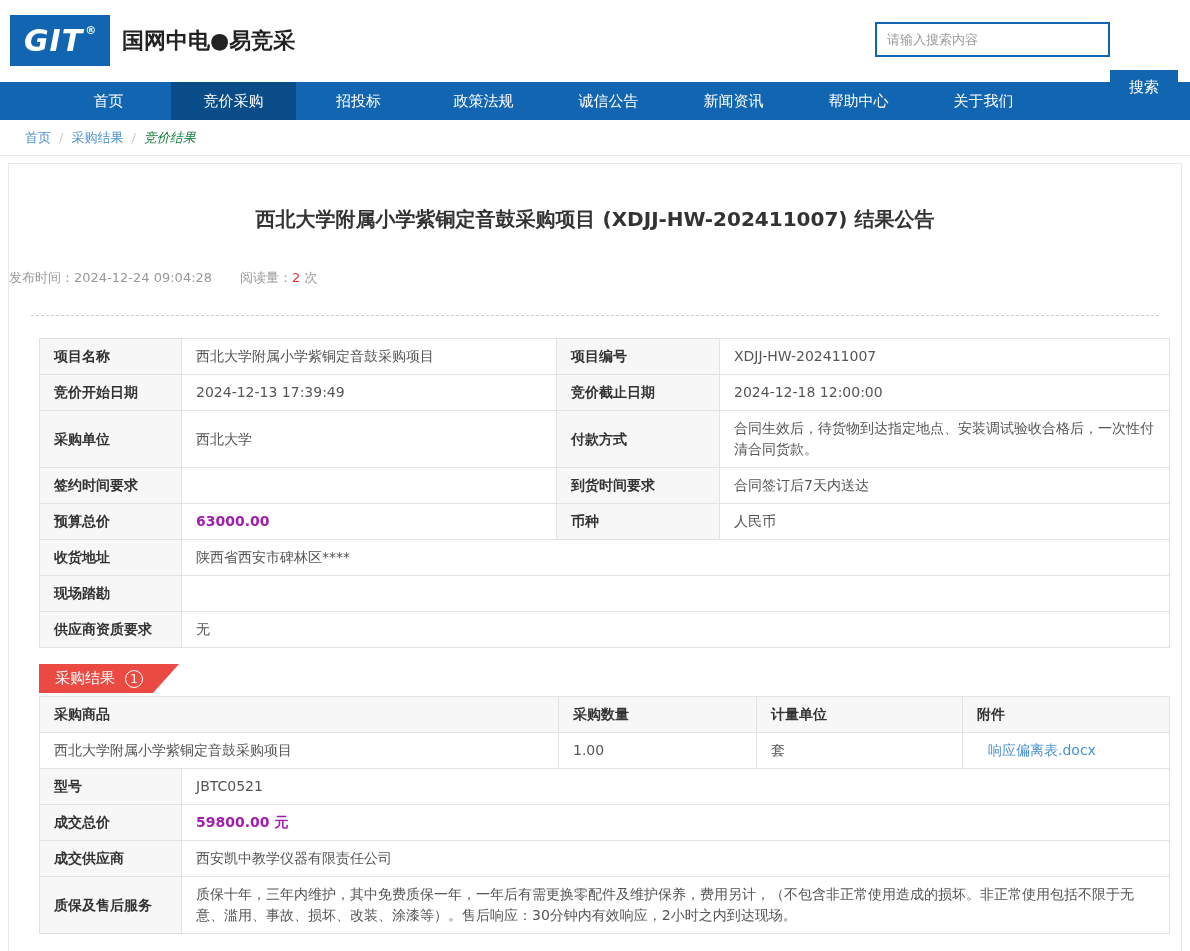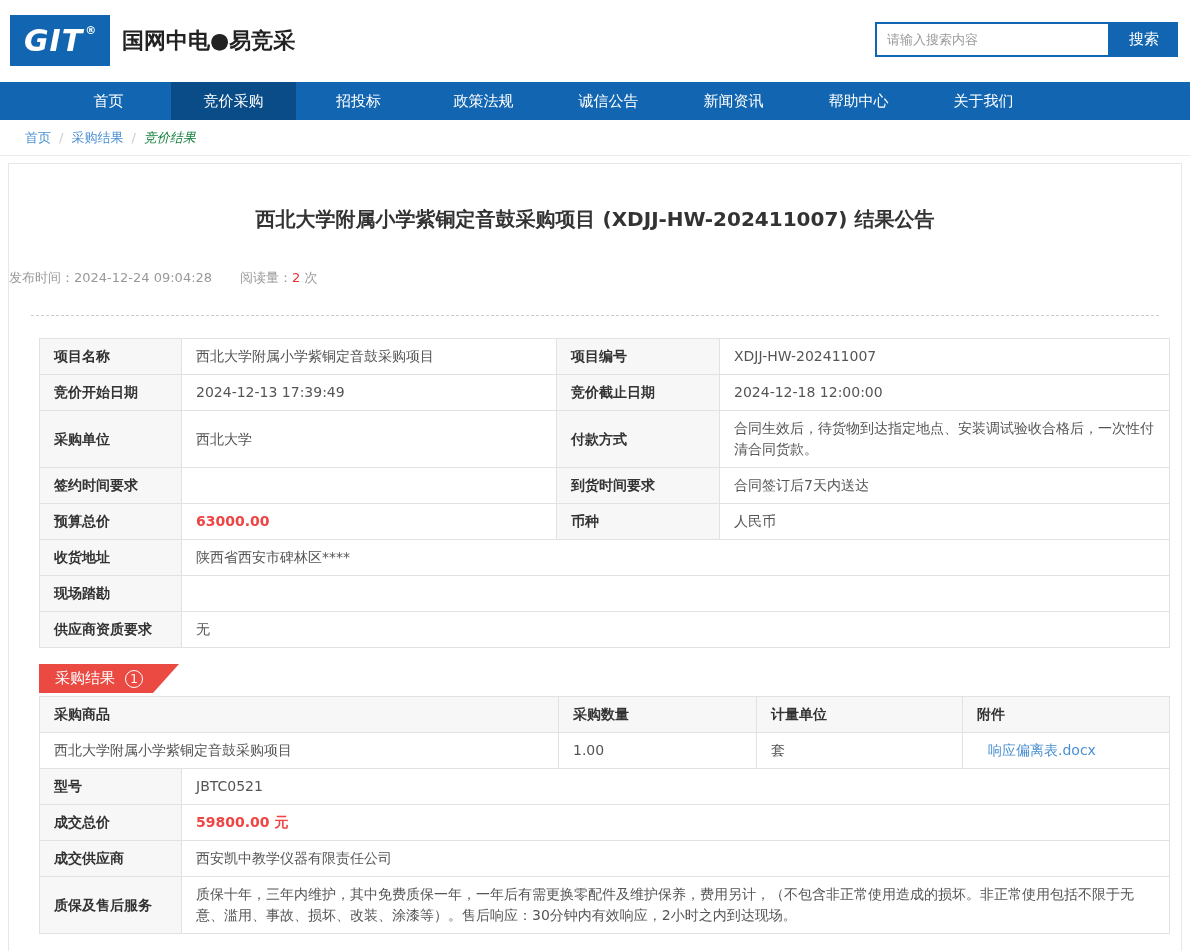--- a/index.html
+++ b/index.html
@@ -14,21 +14,21 @@
   .logo-text { font-size: 30px; font-weight: bold; font-style: italic; letter-spacing: 1px; }
   .logo-reg { font-size: 11px; font-weight: bold; vertical-align: super; margin-left: 2px;
     font-style: normal; position: relative; top: -10px; }
   .brand { position: absolute; left: 122px; top: 0; height: 66px; line-height: 82px;
     font-size: 22px; font-weight: bold; color: #222; }
   .search-wrap { position: absolute; right: 12px; top: 22px; display: flex; }
   .search-input { width: 235px; height: 35px; border: 2px solid #1266b1; padding: 0 10px;
     font-size: 13px; color: #333; outline: none; }
   .search-input::placeholder { color: #9a9a9a; }
   .search-btn { width: 68px; height: 35px; background: #1266b1; border: none; color: #fff;
-    font-size: 15px; cursor: pointer; font-family: inherit; }
+    font-size: 15px; cursor: pointer; font-family: inherit; margin-top: 48px; }
 
   
   .main-nav { height: 38px; background: #1266b1; display: flex; padding-left: 46px; }
   .nav-item { width: 125px; line-height: 38px; text-align: center; color: #fff;
     font-size: 15px; cursor: pointer; }
   .nav-item.active { background: #0a4c88; }
 
   
   .breadcrumb { height: 36px; display: flex; align-items: center; padding-left: 25px;
     font-size: 13px; border-bottom: 1px solid #ebebeb; }
@@ -37,21 +37,21 @@
   .crumb-sep { color: #ccc; margin: 0 8px; }
 
   
   .content-box { margin: 7px 8px 0 8px; border: 1px solid #e7e7e7; background: #fff;
     height: 798px; overflow: hidden; }
   .page-title { text-align: center; margin: 42px 40px 0; font-size: 20px; color: #333;
     font-weight: bold; }
   .pub-row { text-align: left; margin-top: 36px; font-size: 13px; color: #999; }
   .pub-views { margin-left: 28px; }
   .red { color: #e53333; }
-  .bold-red { color: #ef4444; font-weight: bold; }
+  .bold-red { color: #a21caf; font-weight: bold; }
   .dashed-divider { border-top: 1px dashed #ccc; margin: 28px 22px 0; height: 0; }
 
   
   table { border-collapse: collapse; table-layout: fixed; width: 1130px; }
   .info-table { margin: 22px 30px 0; }
   td, th { border: 1px solid #e2e2e2; padding: 7px 14px; font-size: 14px; color: #555;
     word-break: break-all; vertical-align: middle; line-height: 21px; }
   td.label, th { background: #f7f7f7; color: #333; font-weight: bold; text-align: left; }
   td.empty { height: 35px; }
 

